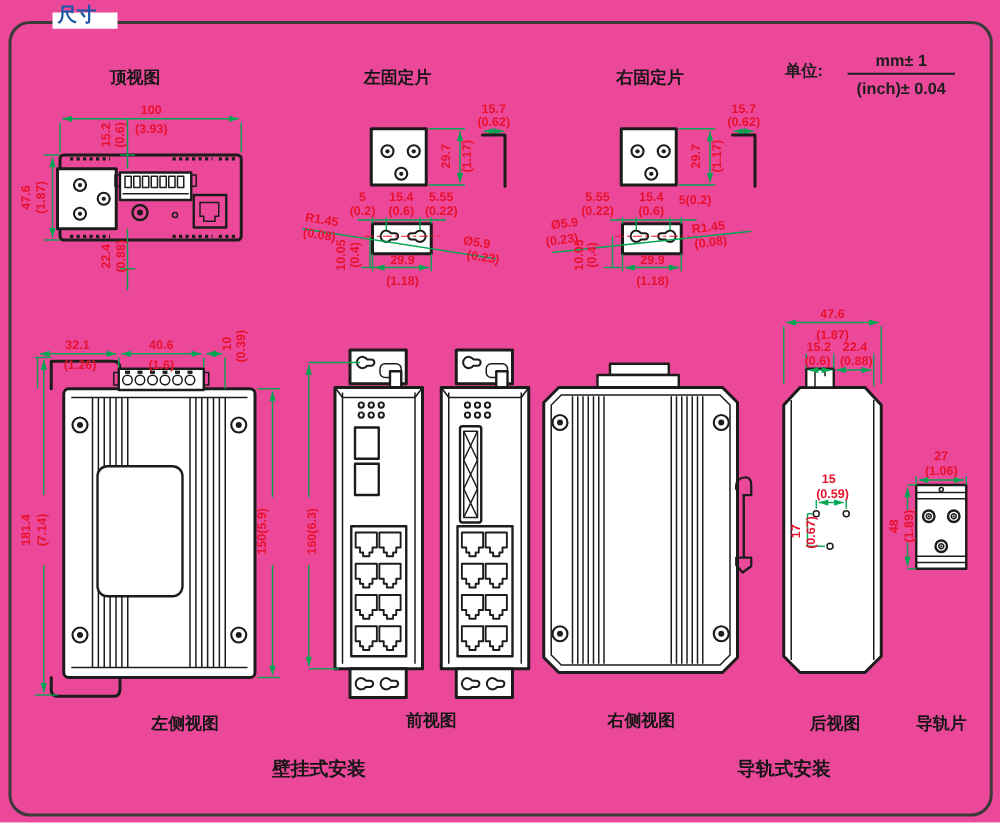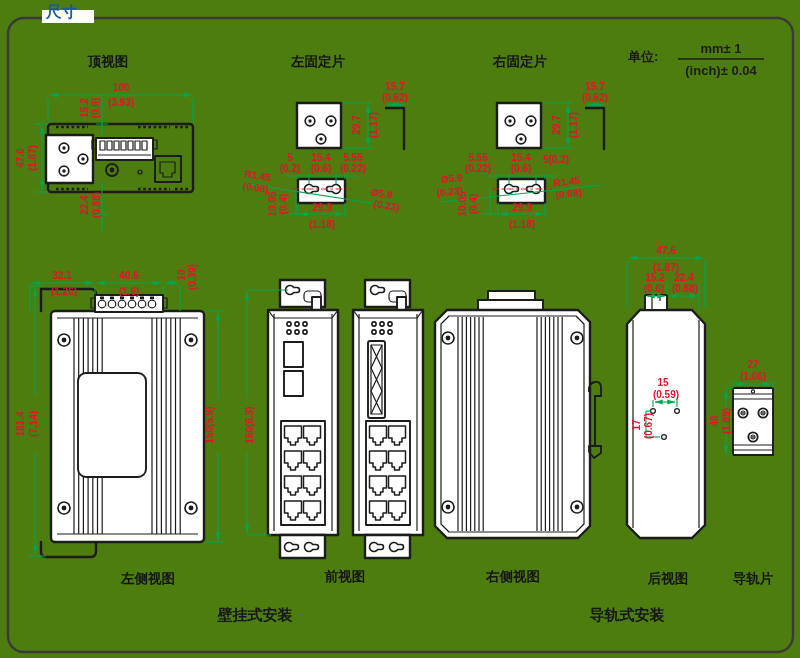--- a/index.html
+++ b/index.html
@@ -1,16 +1,16 @@
 <!DOCTYPE html>
 <html style="--green: #00A651; --red: #E8112D; --blue: #1A57A5; --ink: #1C1C1C;"><head>
 <meta charset="utf-8">
 <style>
   html,body{margin:0;padding:0;background:#fff;}
-  #stage{position:relative;width:800px;height:658px;background:#4d7c0f;overflow:hidden;}
+  #stage{position:relative;width:800px;height:658px;background:#ec4899;overflow:hidden;}
   svg{display:block;}
   text{font-family:"Liberation Sans","DejaVu Sans",sans-serif;}
   
   .k {stroke:var(--ink);fill:none;stroke-width:2.4;stroke-linejoin:round;stroke-linecap:round;}
   .k2{stroke:var(--ink);fill:none;stroke-width:1.9;stroke-linejoin:round;}
   .k1{stroke:var(--ink);fill:none;stroke-width:1.2;stroke-linejoin:round;}
   .kf{fill:var(--ink);stroke:none;}
   .wf{fill:#fff;}
   .vent{stroke:var(--ink);stroke-width:2.6;stroke-dasharray:2.6 2.6;fill:none;}
   

